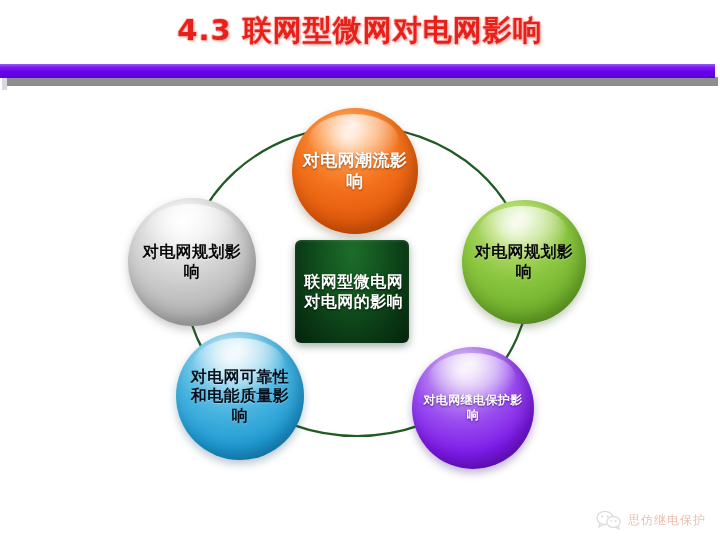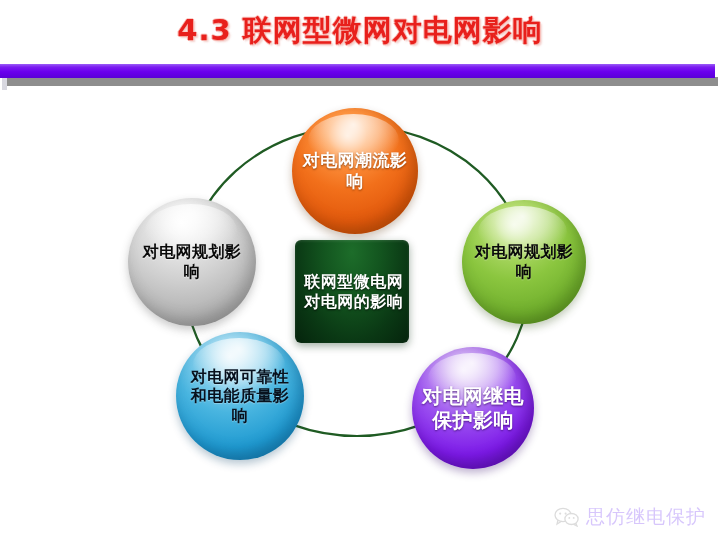--- a/index.html
+++ b/index.html
@@ -152,21 +152,21 @@
   }
 
   
   #node-protection {
     left: 412px; top: 257px;
     width: 122px; height: 122px;
     background:
       radial-gradient(circle at 42% 19%, #efe1fb 0%, #c9a2f2 15%, #9a4ef0 42%, #7d1ae8 70%, #5c0fbb 100%);
     box-shadow: 0 4px 9px rgba(55,15,110,0.32), inset -5px -7px 14px rgba(55,5,105,0.40);
     color: #ffffff;
-    font-size: 20px;
+    font-size: 12px;
     text-shadow: 0 1px 2px rgba(50,5,95,0.70);
   }
 
   
   #node-reliability {
     left: 176px; top: 242px;
     width: 128px; height: 128px;
     background:
       radial-gradient(circle at 42% 19%, #dff2fb 0%, #9ed9f0 15%, #49b5e0 44%, #1f9ad1 72%, #1276a8 100%);
     box-shadow: 0 4px 9px rgba(15,70,105,0.30), inset -5px -7px 14px rgba(10,70,110,0.38);
@@ -214,22 +214,22 @@
   #watermark {
     position: absolute;
     right: 14px;
     bottom: 10px;
     display: flex;
     align-items: center;
     gap: 6px;
     opacity: 0.34;
   }
   #watermark-text {
-    font-size: 19px;
-    color: #8b5cf6;
+    font-size: 12px;
+    color: #c2410c;
     letter-spacing: 1px;
     font-family: "DejaVu Serif", "Liberation Serif", serif;
   }
   #wechat-icon { display: block; }
 </style>
 </head>
 <body>
 
 <div id="slide">
 

